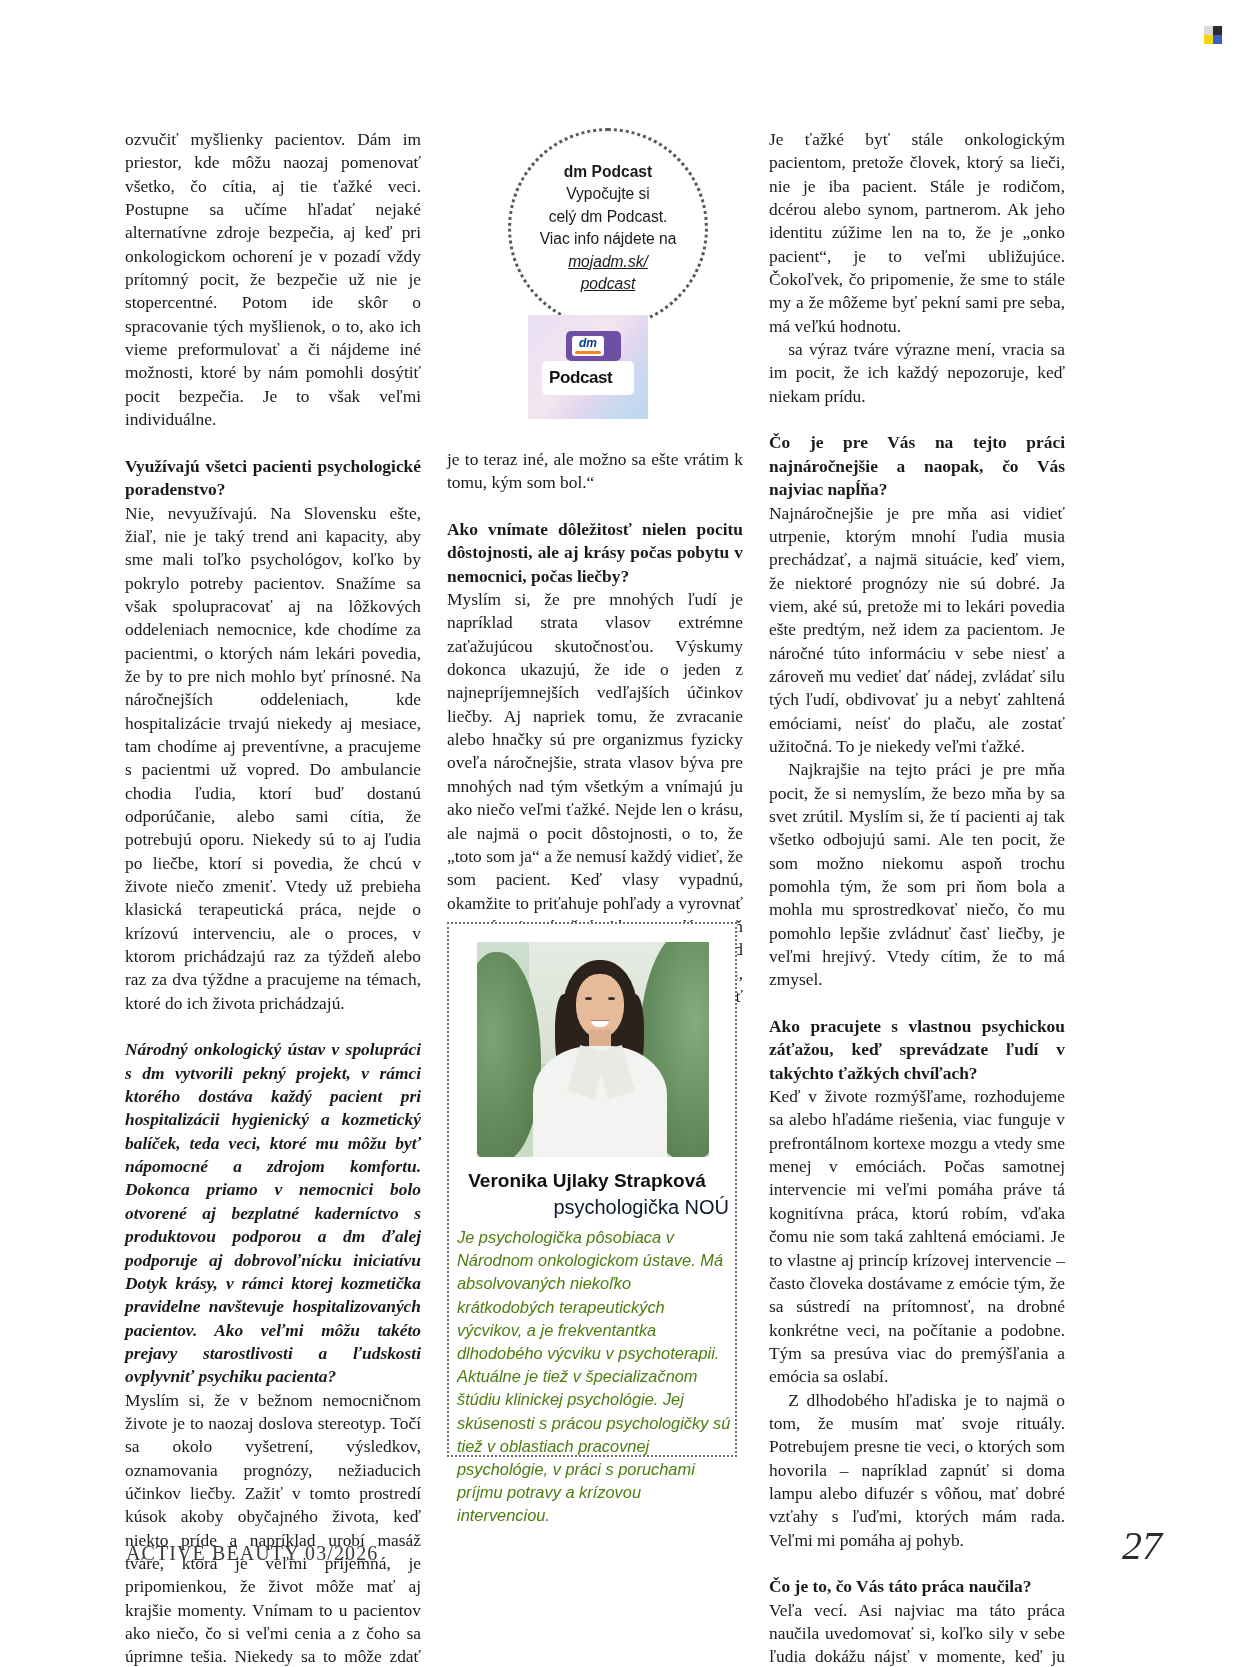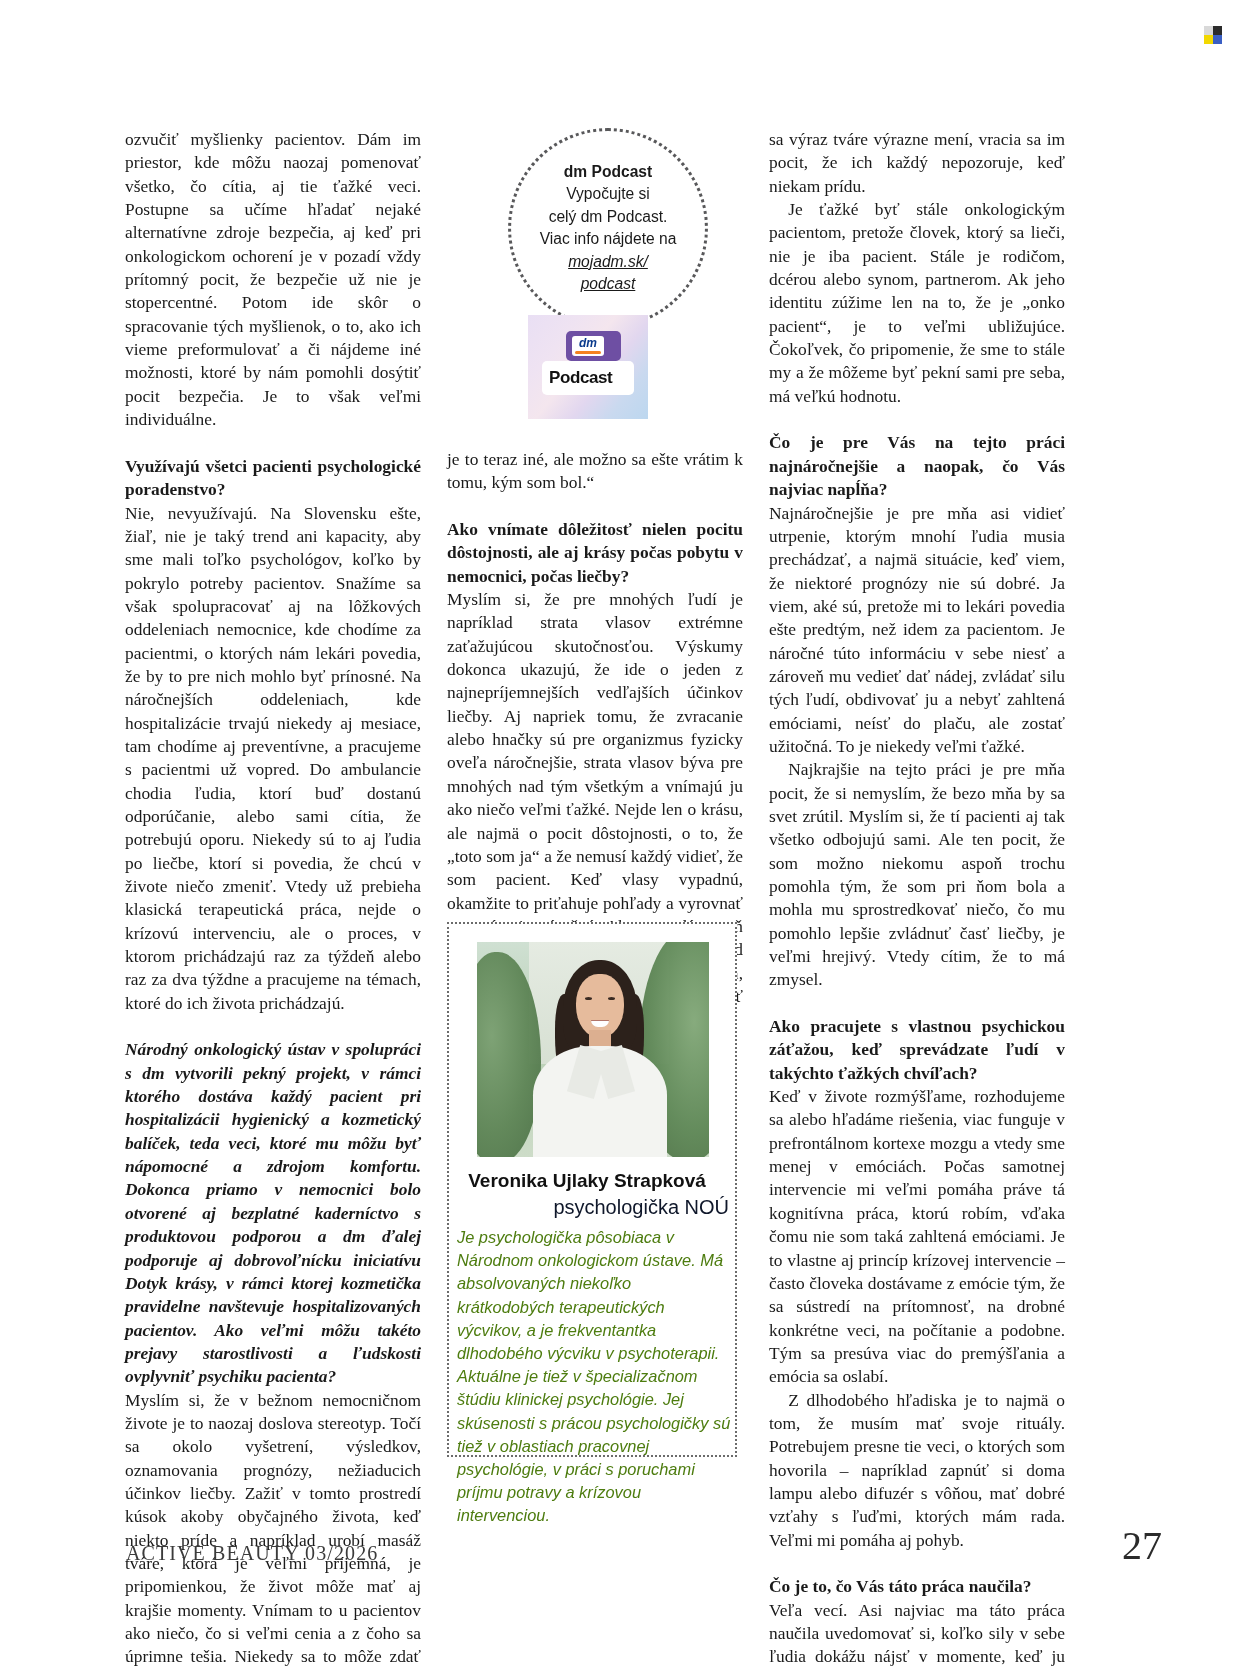--- a/index.html
+++ b/index.html
@@ -282,20 +282,21 @@
     letter-spacing: 1.1px;
     color: #3b3b3b;
   }
   .page-number {
     position: absolute;
     right: 88px;
     top: 1522px;
     font-family: "Liberation Serif", serif;
     font-size: 40px;
     color: #2b2b2b;
+    font-style: italic;
   }
 </style>
 </head>
 <body>
 
 <div class="page">
 
   <div class="corner-mark">
     <i class="cm-tl"></i>
       <i class="cm-tr"></i>
@@ -314,22 +315,22 @@
     </div>
 
     <div class="col col-2">
       <div style="height:320px"></div>
       <p class="body">je to teraz iné, ale možno sa ešte vrátim k tomu, kým som bol.“</p>
       <h3 class="q spaced">Ako vnímate dôležitosť nielen pocitu dôstojnosti, ale aj krásy počas pobytu v nemocnici, počas liečby?</h3>
       <p class="body">Myslím si, že pre mnohých ľudí je napríklad strata vlasov extrémne zaťažujúcou skutočnosťou. Výskumy dokonca ukazujú, že ide o jeden z najnepríjemnejších vedľajších účinkov liečby. Aj napriek tomu, že zvracanie alebo hnačky sú pre organizmus fyzicky oveľa náročnejšie, strata vlasov býva pre mnohých nad tým všetkým a vnímajú ju ako niečo veľmi ťažké. Nejde len o krásu, ale najmä o pocit dôstojnosti, o to, že „toto som ja“ a že nemusí každý vidieť, že som pacient. Keď vlasy vypadnú, okamžite to priťahuje pohľady a vyrovnať sa s tým je náročné. Ak sa to dá aspoň čiastočne vykompenzovať, napríklad parochňou, pokrývkou hlavy alebo tým, že pacientky naučíme, ako si naličiť obočie, pretože bez neho</p>
     </div>
 
     <div class="col col-3">
+      <p class="body">Je ťažké byť stále onkologickým pacientom, pretože človek, ktorý sa lieči, nie je iba pacient. Stále je rodičom, dcérou alebo synom, partnerom. Ak jeho identitu zúžime len na to, že je „onko pacient“, je to veľmi ubližujúce. Čokoľvek, čo pripomenie, že sme to stále my a že môžeme byť pekní sami pre seba, má veľkú hodnotu.</p>
       <p class="body">sa výraz tváre výrazne mení, vracia sa im pocit, že ich každý nepozoruje, keď niekam prídu.</p>
-      <p class="body">Je ťažké byť stále onkologickým pacientom, pretože človek, ktorý sa lieči, nie je iba pacient. Stále je rodičom, dcérou alebo synom, partnerom. Ak jeho identitu zúžime len na to, že je „onko pacient“, je to veľmi ubližujúce. Čokoľvek, čo pripomenie, že sme to stále my a že môžeme byť pekní sami pre seba, má veľkú hodnotu.</p>
       <h3 class="q spaced">Čo je pre Vás na tejto práci najnáročnejšie a naopak, čo Vás najviac napĺňa?</h3>
       <p class="body">Najnáročnejšie je pre mňa asi vidieť utrpenie, ktorým mnohí ľudia musia prechádzať, a najmä situácie, keď viem, že niektoré prognózy nie sú dobré. Ja viem, aké sú, pretože mi to lekári povedia ešte predtým, než idem za pacientom. Je náročné túto informáciu v sebe niesť a zároveň mu vedieť dať nádej, zvládať silu tých ľudí, obdivovať ju a nebyť zahltená emóciami, neísť do plaču, ale zostať užitočná. To je niekedy veľmi ťažké.</p>
       <p class="body">Najkrajšie na tejto práci je pre mňa pocit, že si nemyslím, že bezo mňa by sa svet zrútil. Myslím si, že tí pacienti aj tak všetko odbojujú sami. Ale ten pocit, že som možno niekomu aspoň trochu pomohla tým, že som pri ňom bola a mohla mu sprostredkovať niečo, čo mu pomohlo lepšie zvládnuť časť liečby, je veľmi hrejivý. Vtedy cítim, že to má zmysel.</p>
       <h3 class="q spaced">Ako pracujete s vlastnou psychickou záťažou, keď sprevádzate ľudí v takýchto ťažkých chvíľach?</h3>
       <p class="body">Keď v živote rozmýšľame, rozhodujeme sa alebo hľadáme riešenia, viac funguje v prefrontálnom kortexe mozgu a vtedy sme menej v emóciách. Počas samotnej intervencie mi veľmi pomáha práve tá kognitívna práca, ktorú robím, vďaka čomu nie som taká zahltená emóciami. Je to vlastne aj princíp krízovej intervencie – často človeka dostávame z emócie tým, že sa sústredí na prítomnosť, na drobné konkrétne veci, na počítanie a podobne. Tým sa presúva viac do premýšľania a emócia sa oslabí.</p>
       <p class="body">Z dlhodobého hľadiska je to najmä o tom, že musím mať svoje rituály. Potrebujem presne tie veci, o ktorých som hovorila – napríklad zapnúť si doma lampu alebo difuzér s vôňou, mať dobré vzťahy s ľuďmi, ktorých mám rada. Veľmi mi pomáha aj pohyb.</p>
       <h3 class="q spaced">Čo je to, čo Vás táto práca naučila?</h3>
       <p class="body">Veľa vecí. Asi najviac ma táto práca naučila uvedomovať si, koľko sily v sebe ľudia dokážu nájsť v momente, keď ju naozaj potrebujú. Učí ma väčšej pokore v tom zmysle, že nechcem bagatelizovať svoje problémy, pretože aj malé problémy môžu byť pre človeka veľké, keď ich práve žije. Zároveň ma učí väčšej vďačnosti a pripomína mi, čo je skutočne dôležité. A to vnímanie ľudskej sily je pre mňa veľmi inšpiratívne.</p>
 
     </div>

